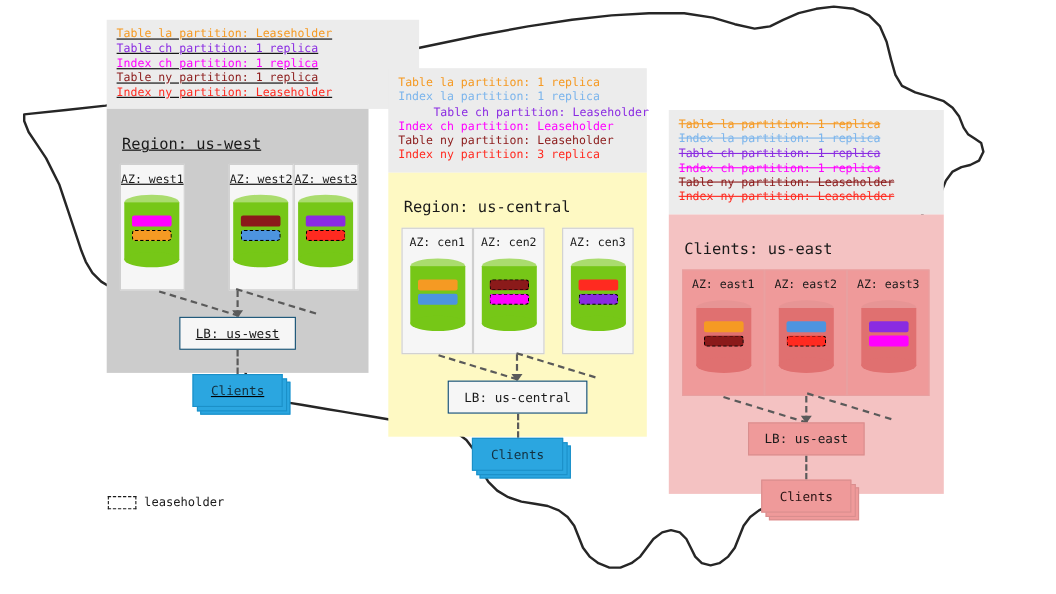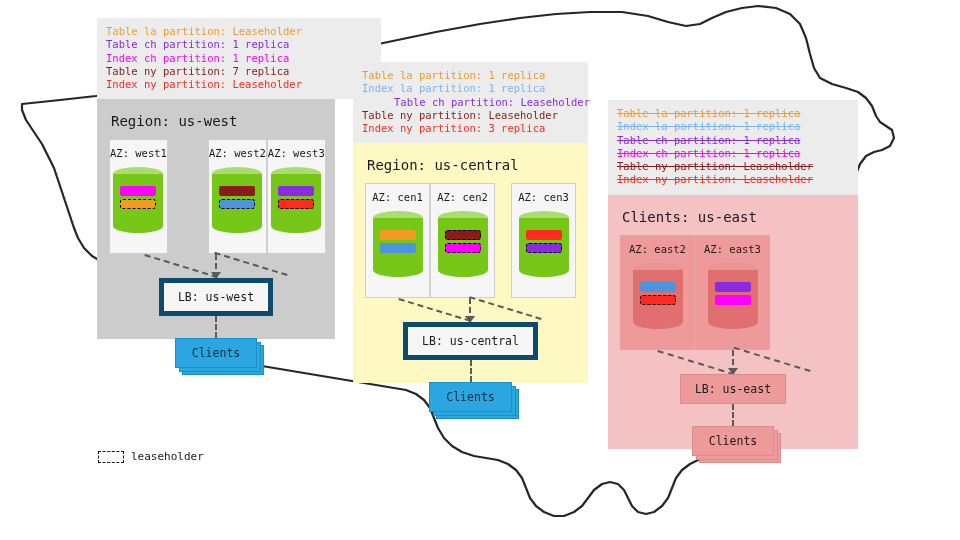--- a/index.html
+++ b/index.html
@@ -20,21 +20,21 @@
   .legend-line{
     font-size:10.5px;
     line-height:13.3px;
     white-space:pre;
     letter-spacing:0px;
   }
   .legend-line.struck{text-decoration:line-through;}
 
   .region-panel{
     box-sizing:border-box;
-    padding:8px 12px 14px 12px;
+    padding:18px 12px 14px 12px;
   }
   .region-panel.west{background:#cccccc;}
   .region-panel.central{background:#fef9c3;}
   .region-panel.east{background:#f4c2c2;}
 
   .region-title{
     font-size:14px;
     color:#1a1a1a;
     margin:6px 0 10px 2px;
     white-space:pre;
@@ -85,21 +85,21 @@
   .conn{position:absolute;border-top:2.2px dashed #5a5a5a;transform-origin:0 0;}
   .conn-v{position:absolute;border-left:2.2px dashed #5a5a5a;}
   .arrow{
     position:absolute;width:0;height:0;
     border-left:5px solid transparent;border-right:5px solid transparent;
     border-top:7px solid #5a5a5a;
   }
 
   .lb-box{
     box-sizing:border-box;
-    border:5px solid #0c4a6e;background:#f6f6f6;
+    border:1px solid #0c4a6e;background:#f6f6f6;
     font-size:11.5px;color:#1a1a1a;
     padding:7px 14px;text-align:center;white-space:pre;
     margin:0 auto;width:max-content;position:relative;z-index:4;
   }
   .lb-box.east-lb{background:#ef9a9a;border:1px solid #d98e8e;}
 
   .stem{width:0;height:22px;border-left:2.2px dashed #5a5a5a;margin:0 auto;}
 
   .clients-wrap{position:relative;width:max-content;margin:0 auto;}
   .clients-shadow{
@@ -150,26 +150,26 @@
            L 334,378 L 322,376 L 310,374 L 298,372 L 286,370 L 274,368
            L 262,366 L 250,364 L 240,360 L 232,354 L 226,346 L 222,336
            L 220,326 L 216,316 L 210,308 L 202,302 L 192,298 L 182,294
            L 172,290 L 162,286 L 152,282 L 142,278 L 132,274 L 122,270
            L 112,266 L 102,262 L 92,256 L 84,248 L 78,238 L 74,228
            L 70,216 L 66,204 L 62,192 L 58,180 L 54,168 L 48,156
            L 42,144 L 34,132 L 26,120 L 22,110 Z"></path>
   <path fill="none" stroke="#262626" stroke-width="2" stroke-linejoin="round" stroke-linecap="round" d="M 770,334 L 782,336 L 794,340 L 804,344 L 810,336"></path>
 </svg>
 
-<div class="region-block" style="left:97px;top:18px;width:284px;">
+<div class="region-block" style="left:97px;top:18px;width:284px;text-decoration:underline;">
   <div class="legend-box">
     <div class="legend-line" style="color:#f59a23;">Table la partition: Leaseholder</div>
     <div class="legend-line" style="color:#8a2be2;">Table ch partition: 1 replica</div>
     <div class="legend-line" style="color:#ff00ff;">Index ch partition: 1 replica</div>
-    <div class="legend-line" style="color:#8b1a1a;">Table ny partition: 7 replica</div>
+    <div class="legend-line" style="color:#8b1a1a;">Table ny partition: 1 replica</div>
     <div class="legend-line" style="color:#ff2a20;">Index ny partition: Leaseholder</div>
   </div>
 
   <div class="region-panel west" style="width:238px;height:240px;">
     <div class="region-title">Region: us-west</div>
 
     <div class="az-row" style="height:115px;">
       <div class="az-box" style="width:71px;">
         <div class="az-label">AZ: west1</div>
         <div class="cyl">
@@ -224,20 +224,21 @@
       <div class="clients">Clients</div>
     </div>
   </div>
 </div>
 
 <div class="region-block" style="left:353px;top:62px;width:235px;">
   <div class="legend-box">
     <div class="legend-line" style="color:#f59a23;">Table la partition: 1 replica</div>
     <div class="legend-line" style="color:#7cb5ec;">Index la partition: 1 replica</div>
     <div class="legend-line" style="color:#8a2be2;margin-left:32px;">Table ch partition: Leaseholder</div>
+    <div class="legend-line" style="color:#ff00ff;">Index ch partition: Leaseholder</div>
     <div class="legend-line" style="color:#8b1a1a;">Table ny partition: Leaseholder</div>
     <div class="legend-line" style="color:#ff2a20;">Index ny partition: 3 replica</div>
   </div>
 
   <div class="region-panel central" style="width:235px;height:240px;">
     <div class="region-title">Region: us-central</div>
 
     <div class="az-row" style="height:115px;">
       <div class="az-box" style="width:70px;">
         <div class="az-label">AZ: cen1</div>
@@ -303,20 +304,32 @@
     <div class="legend-line struck" style="color:#ff00ff;">Index ch partition: 1 replica</div>
     <div class="legend-line struck" style="color:#8b1a1a;">Table ny partition: Leaseholder</div>
     <div class="legend-line struck" style="color:#ff2a20;">Index ny partition: Leaseholder</div>
   </div>
 
   <div class="region-panel east" style="width:250px;height:254px;">
     <div class="region-title">Clients: us-east</div>
 
     <div class="az-row" style="height:115px;">
       <div class="az-box east-az" style="width:75px;">
+        <div class="az-label">AZ: east1</div>
+        <div class="cyl offline">
+          <div class="top"></div>
+          <div class="body"></div>
+          <div class="bot"></div>
+          <div class="bars">
+            <div class="bar" style="background:#f59a23;"></div>
+            <div class="bar lease" style="background:#8b1a1a;"></div>
+          </div>
+        </div>
+      </div>
+      <div class="az-box east-az" style="width:75px;">
         <div class="az-label">AZ: east2</div>
         <div class="cyl offline">
           <div class="top"></div>
           <div class="body"></div>
           <div class="bot"></div>
           <div class="bars">
             <div class="bar" style="background:#4d94df;"></div>
             <div class="bar lease" style="background:#ff2a20;"></div>
           </div>
         </div>

